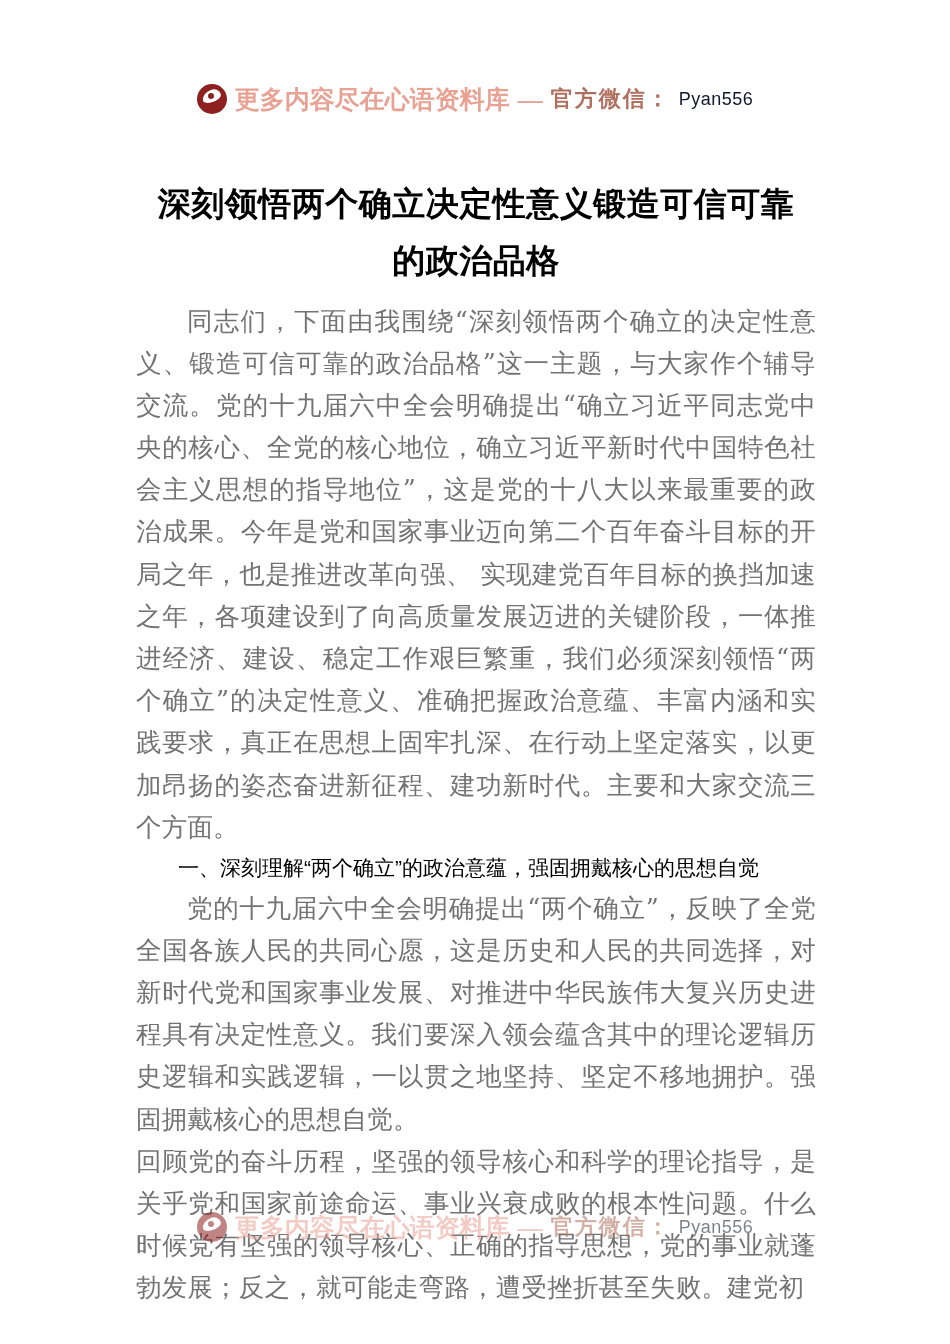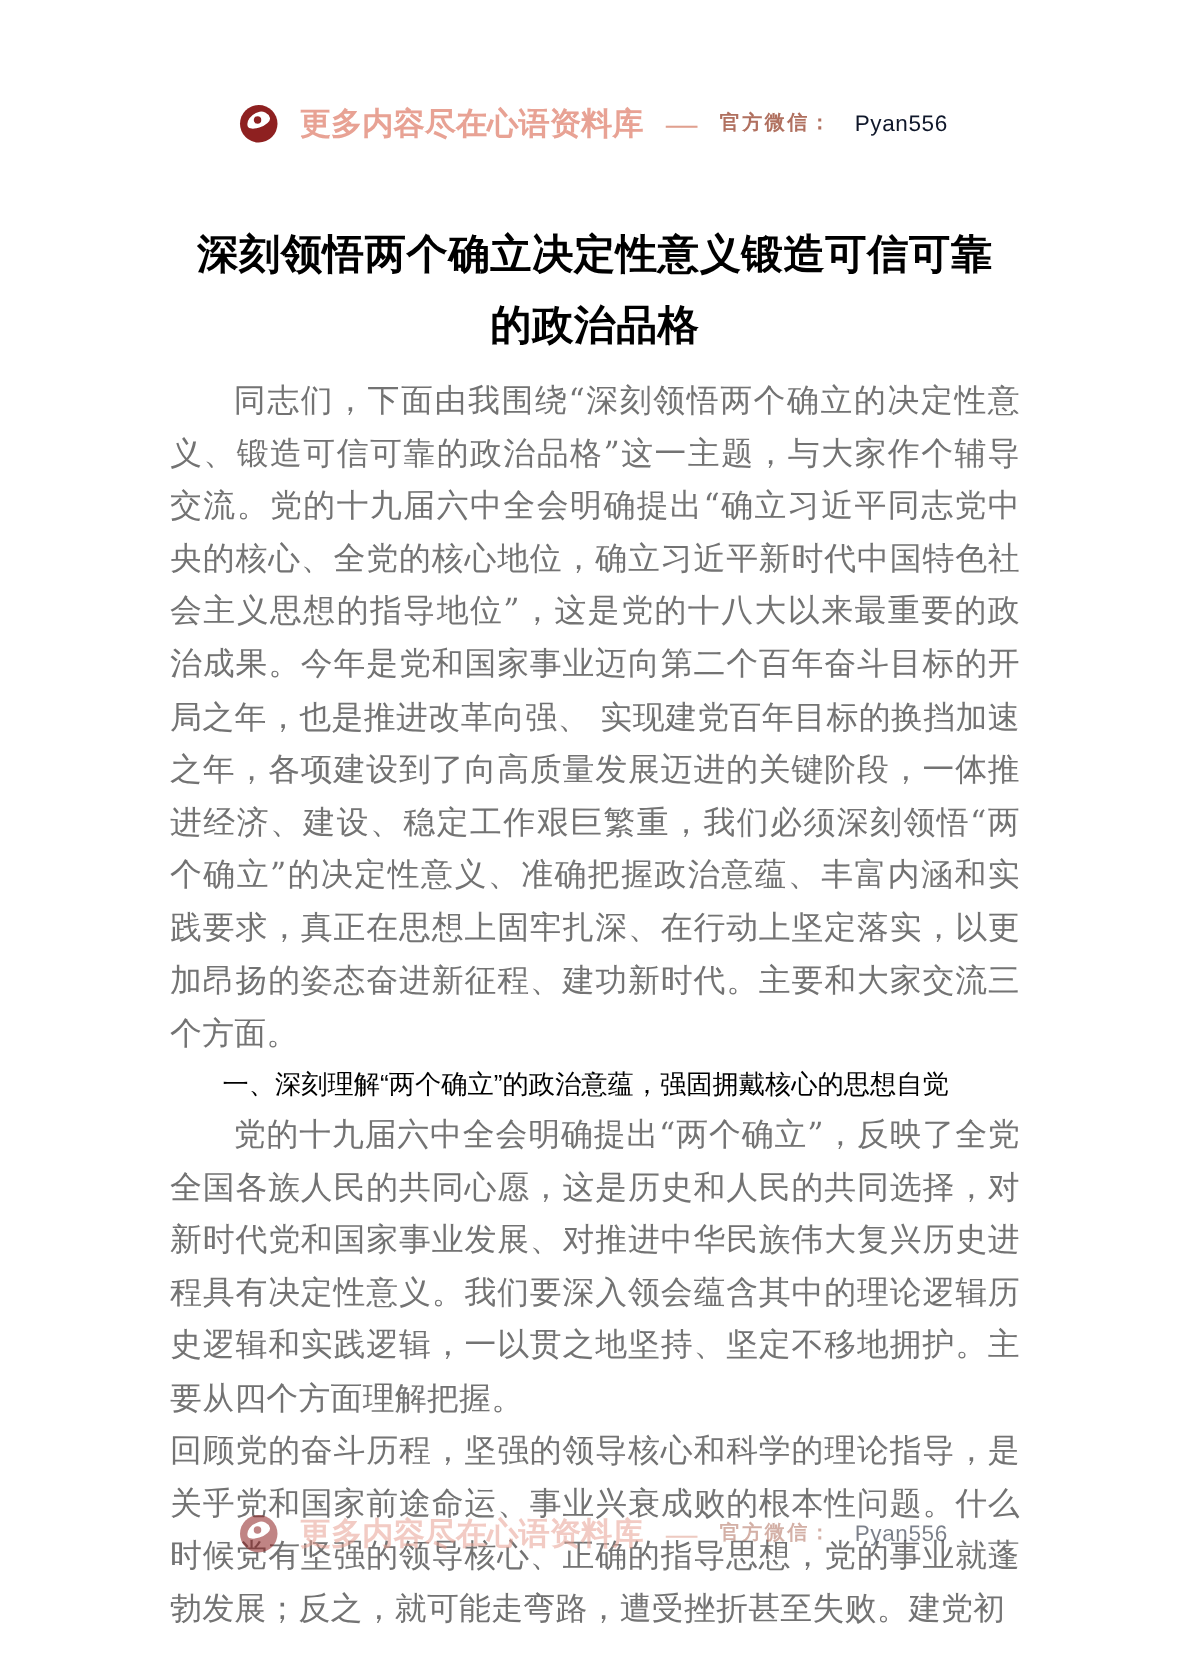--- a/index.html
+++ b/index.html
@@ -20,21 +20,21 @@
   }
 
   
   .watermark {
     position: absolute;
     left: 0;
     width: 950px;
     display: flex;
     align-items: center;
     justify-content: center;
-    gap: 18px;
+    gap: 8px;
     white-space: nowrap;
     user-select: none;
   }
 
   .watermark-top { top: 84px; }
 
   .watermark-bottom {
     top: 1212px;
     opacity: 0.55;
     filter: blur(0.35px);
@@ -83,21 +83,21 @@
   .wm-dash {
     font-family: "Liberation Serif", "DejaVu Serif", serif;
     font-size: 25px;
     font-weight: bold;
     color: #e0a08f;
     line-height: 1;
   }
 
   .wm-wechat {
     font-family: "Liberation Serif", "DejaVu Serif", serif;
-    font-size: 16px;
+    font-size: 22px;
     font-weight: bold;
     color: #b0705f;
     letter-spacing: 2px;
     line-height: 1;
   }
 
   .wm-handle {
     font-family: "Liberation Sans", "DejaVu Sans", sans-serif;
     font-size: 18px;
     font-weight: normal;
@@ -108,21 +108,21 @@
 
   
   .doc {
     position: absolute;
     left: 136px;
     top: 176px;
     width: 680px;
   }
 
   .doc-title {
-    font-family: Liberation Serif, serif;
+    font-family: Liberation Sans, sans-serif;
     font-size: 33px;
     font-weight: bold;
     color: #000000;
     text-align: center;
     line-height: 1.72;
     letter-spacing: 0.5px;
     margin: 0 0 10px 0;
     padding: 0 6px;
   }
 
@@ -169,21 +169,21 @@
   </div>
 
   <div class="doc">
 
     <h1 class="doc-title">深刻领悟两个确立决定性意义锻造可信可靠的政治品格</h1>
 
     <p class="body-para">同志们，下面由我围绕“深刻领悟两个确立的决定性意义、锻造可信可靠的政治品格”这一主题，与大家作个辅导交流。党的十九届六中全会明确提出“确立习近平同志党中央的核心、全党的核心地位，确立习近平新时代中国特色社会主义思想的指导地位”，这是党的十八大以来最重要的政治成果。今年是党和国家事业迈向第二个百年奋斗目标的开局之年，也是推进改革向强、 实现建党百年目标的换挡加速之年，各项建设到了向高质量发展迈进的关键阶段，一体推进经济、建设、稳定工作艰巨繁重，我们必须深刻领悟“两个确立”的决定性意义、准确把握政治意蕴、丰富内涵和实践要求，真正在思想上固牢扎深、在行动上坚定落实，以更加昂扬的姿态奋进新征程、建功新时代。主要和大家交流三个方面。</p>
 
     <h2 class="section-heading">一、深刻理解“两个确立”的政治意蕴，强固拥戴核心的思想自觉</h2>
 
-    <p class="body-para">党的十九届六中全会明确提出“两个确立”，反映了全党全国各族人民的共同心愿，这是历史和人民的共同选择，对新时代党和国家事业发展、对推进中华民族伟大复兴历史进程具有决定性意义。我们要深入领会蕴含其中的理论逻辑历史逻辑和实践逻辑，一以贯之地坚持、坚定不移地拥护。主要从四个方面理解把握。</p>
+    <p class="body-para">党的十九届六中全会明确提出“两个确立”，反映了全党全国各族人民的共同心愿，这是历史和人民的共同选择，对新时代党和国家事业发展、对推进中华民族伟大复兴历史进程具有决定性意义。我们要深入领会蕴含其中的理论逻辑历史逻辑和实践逻辑，一以贯之地坚持、坚定不移地拥护。强固拥戴核心的思想自觉。</p>
 
 
     <p class="body-para" style="text-indent:0">回顾党的奋斗历程，坚强的领导核心和科学的理论指导，是关乎党和国家前途命运、事业兴衰成败的根本性问题。什么时候党有坚强的领导核心、正确的指导思想，党的事业就蓬勃发展；反之，就可能走弯路，遭受挫折甚至失败。建党初</p>
 
   </div>
 
   <div class="watermark watermark-bottom">
     <span class="wm-logo"></span>
     <span class="wm-text">更多内容尽在心语资料库</span>
     <span class="wm-dash">—</span>

